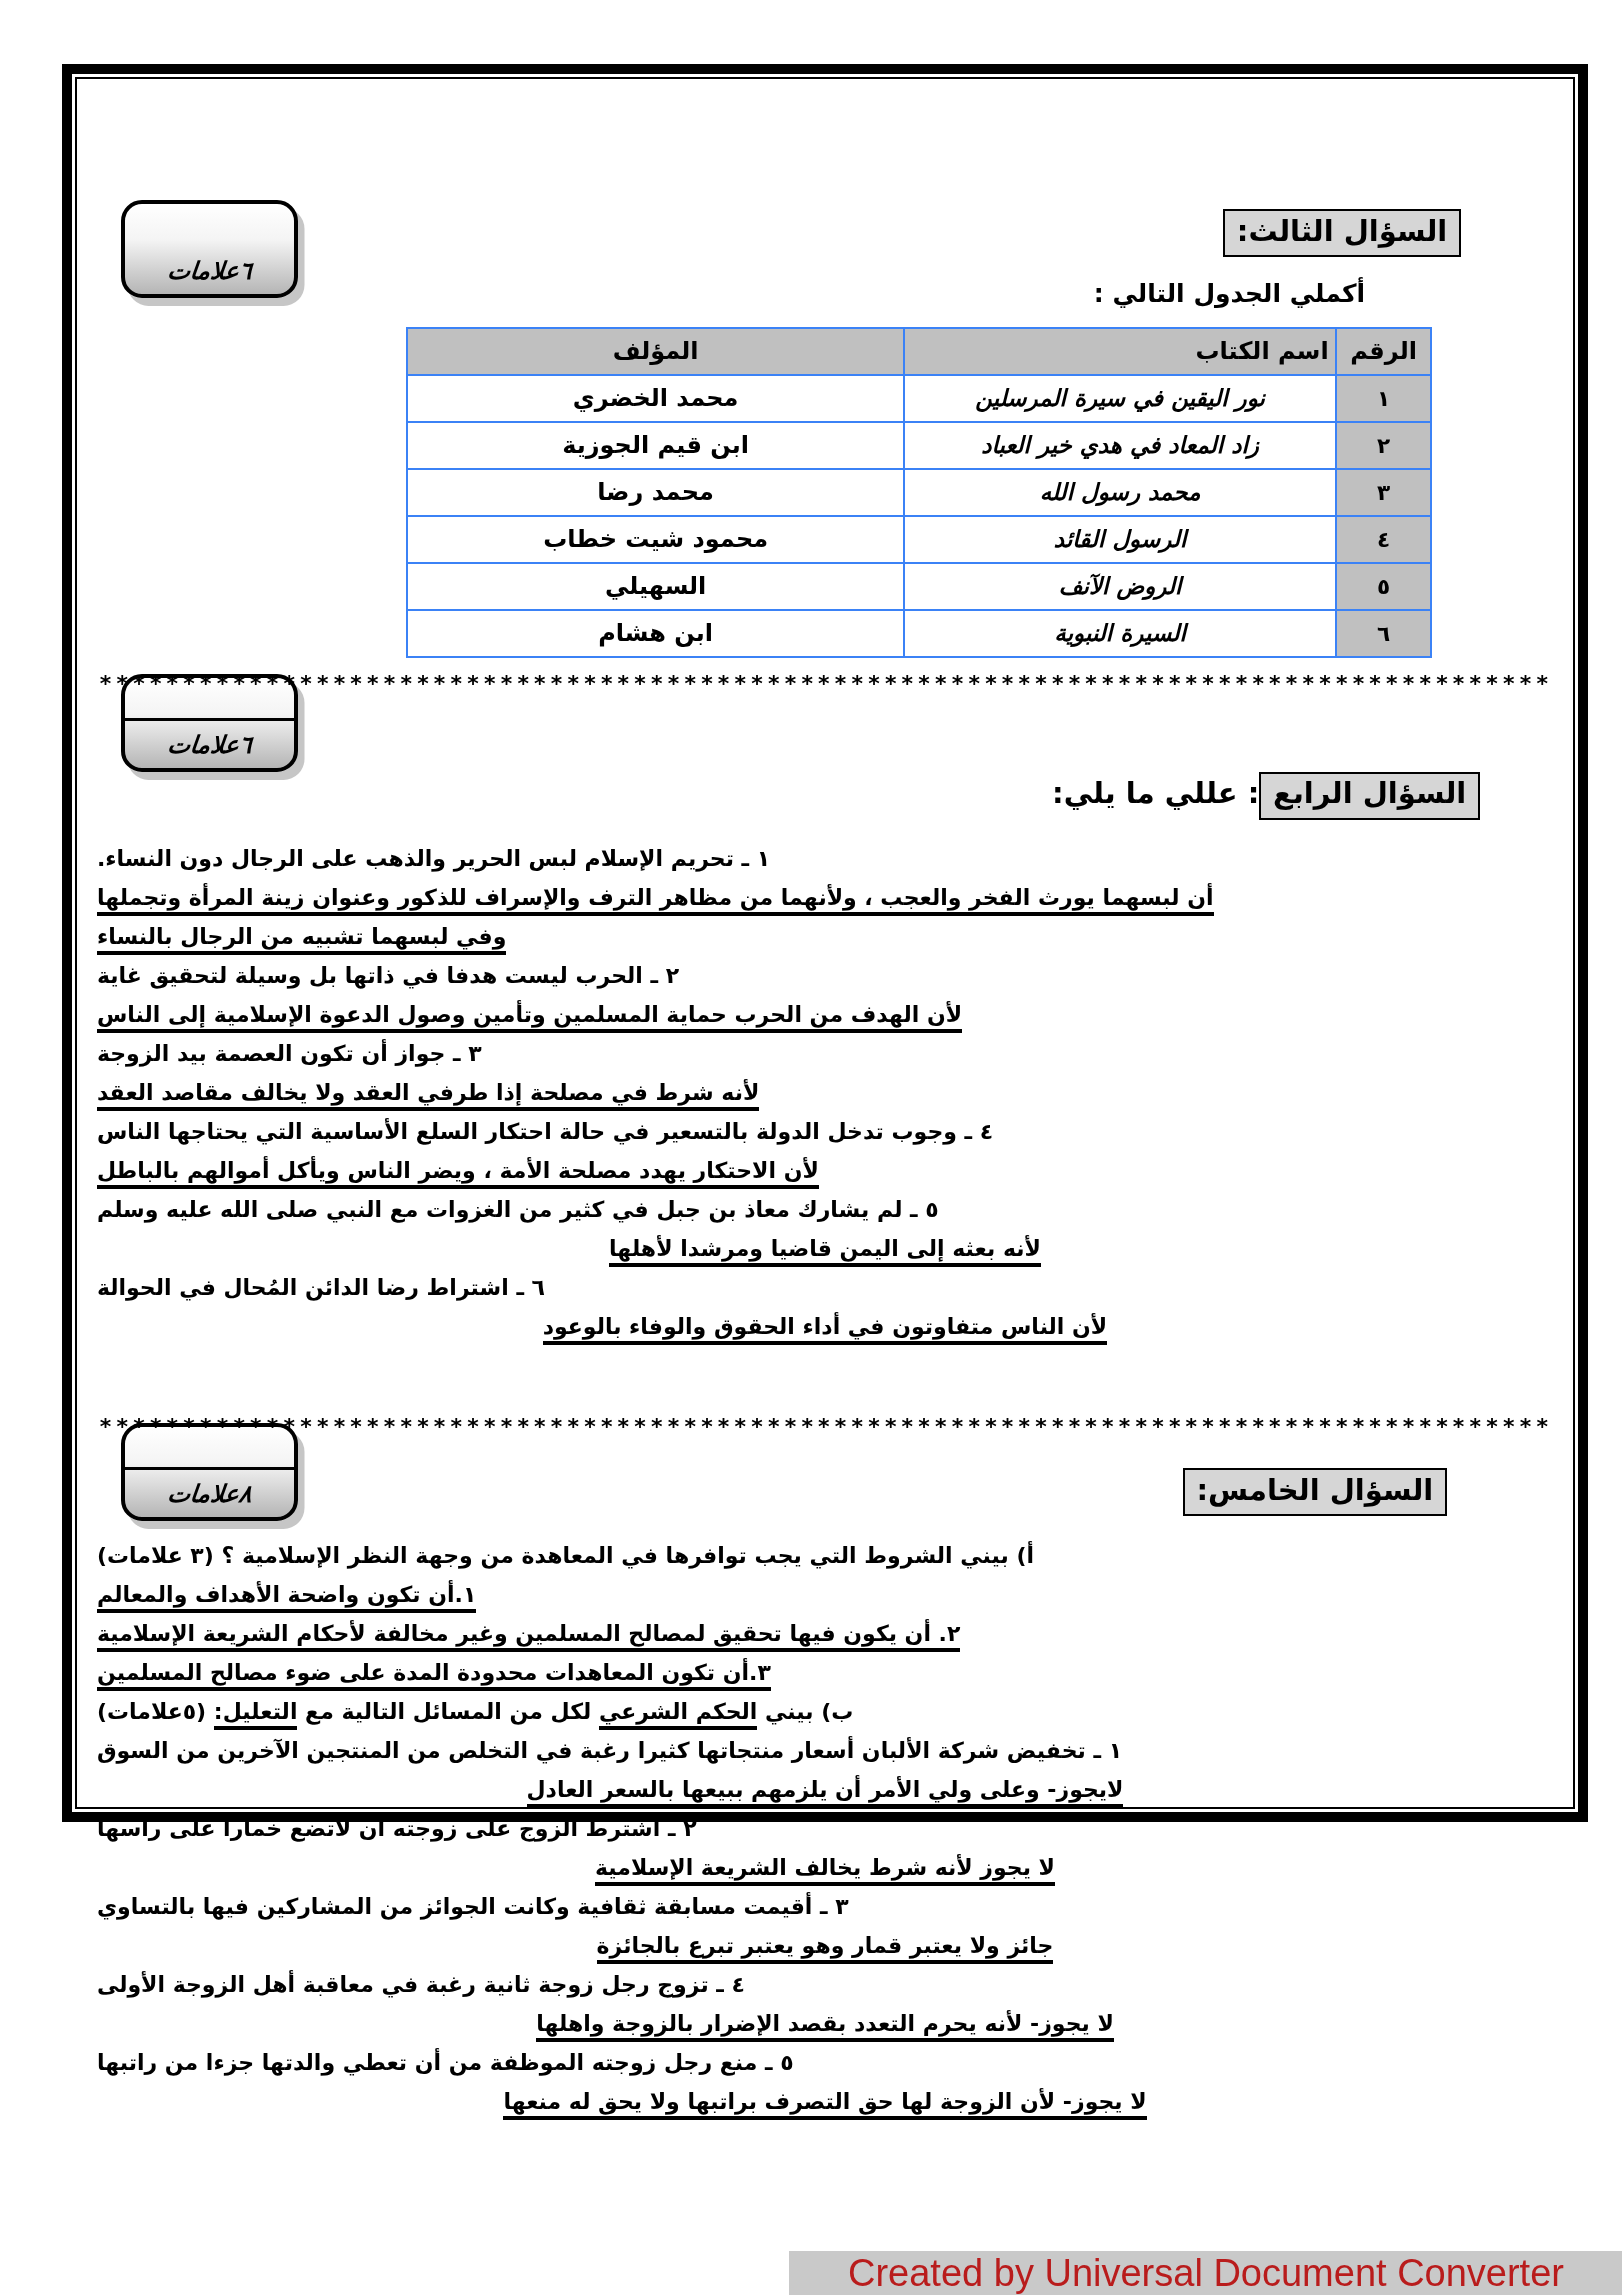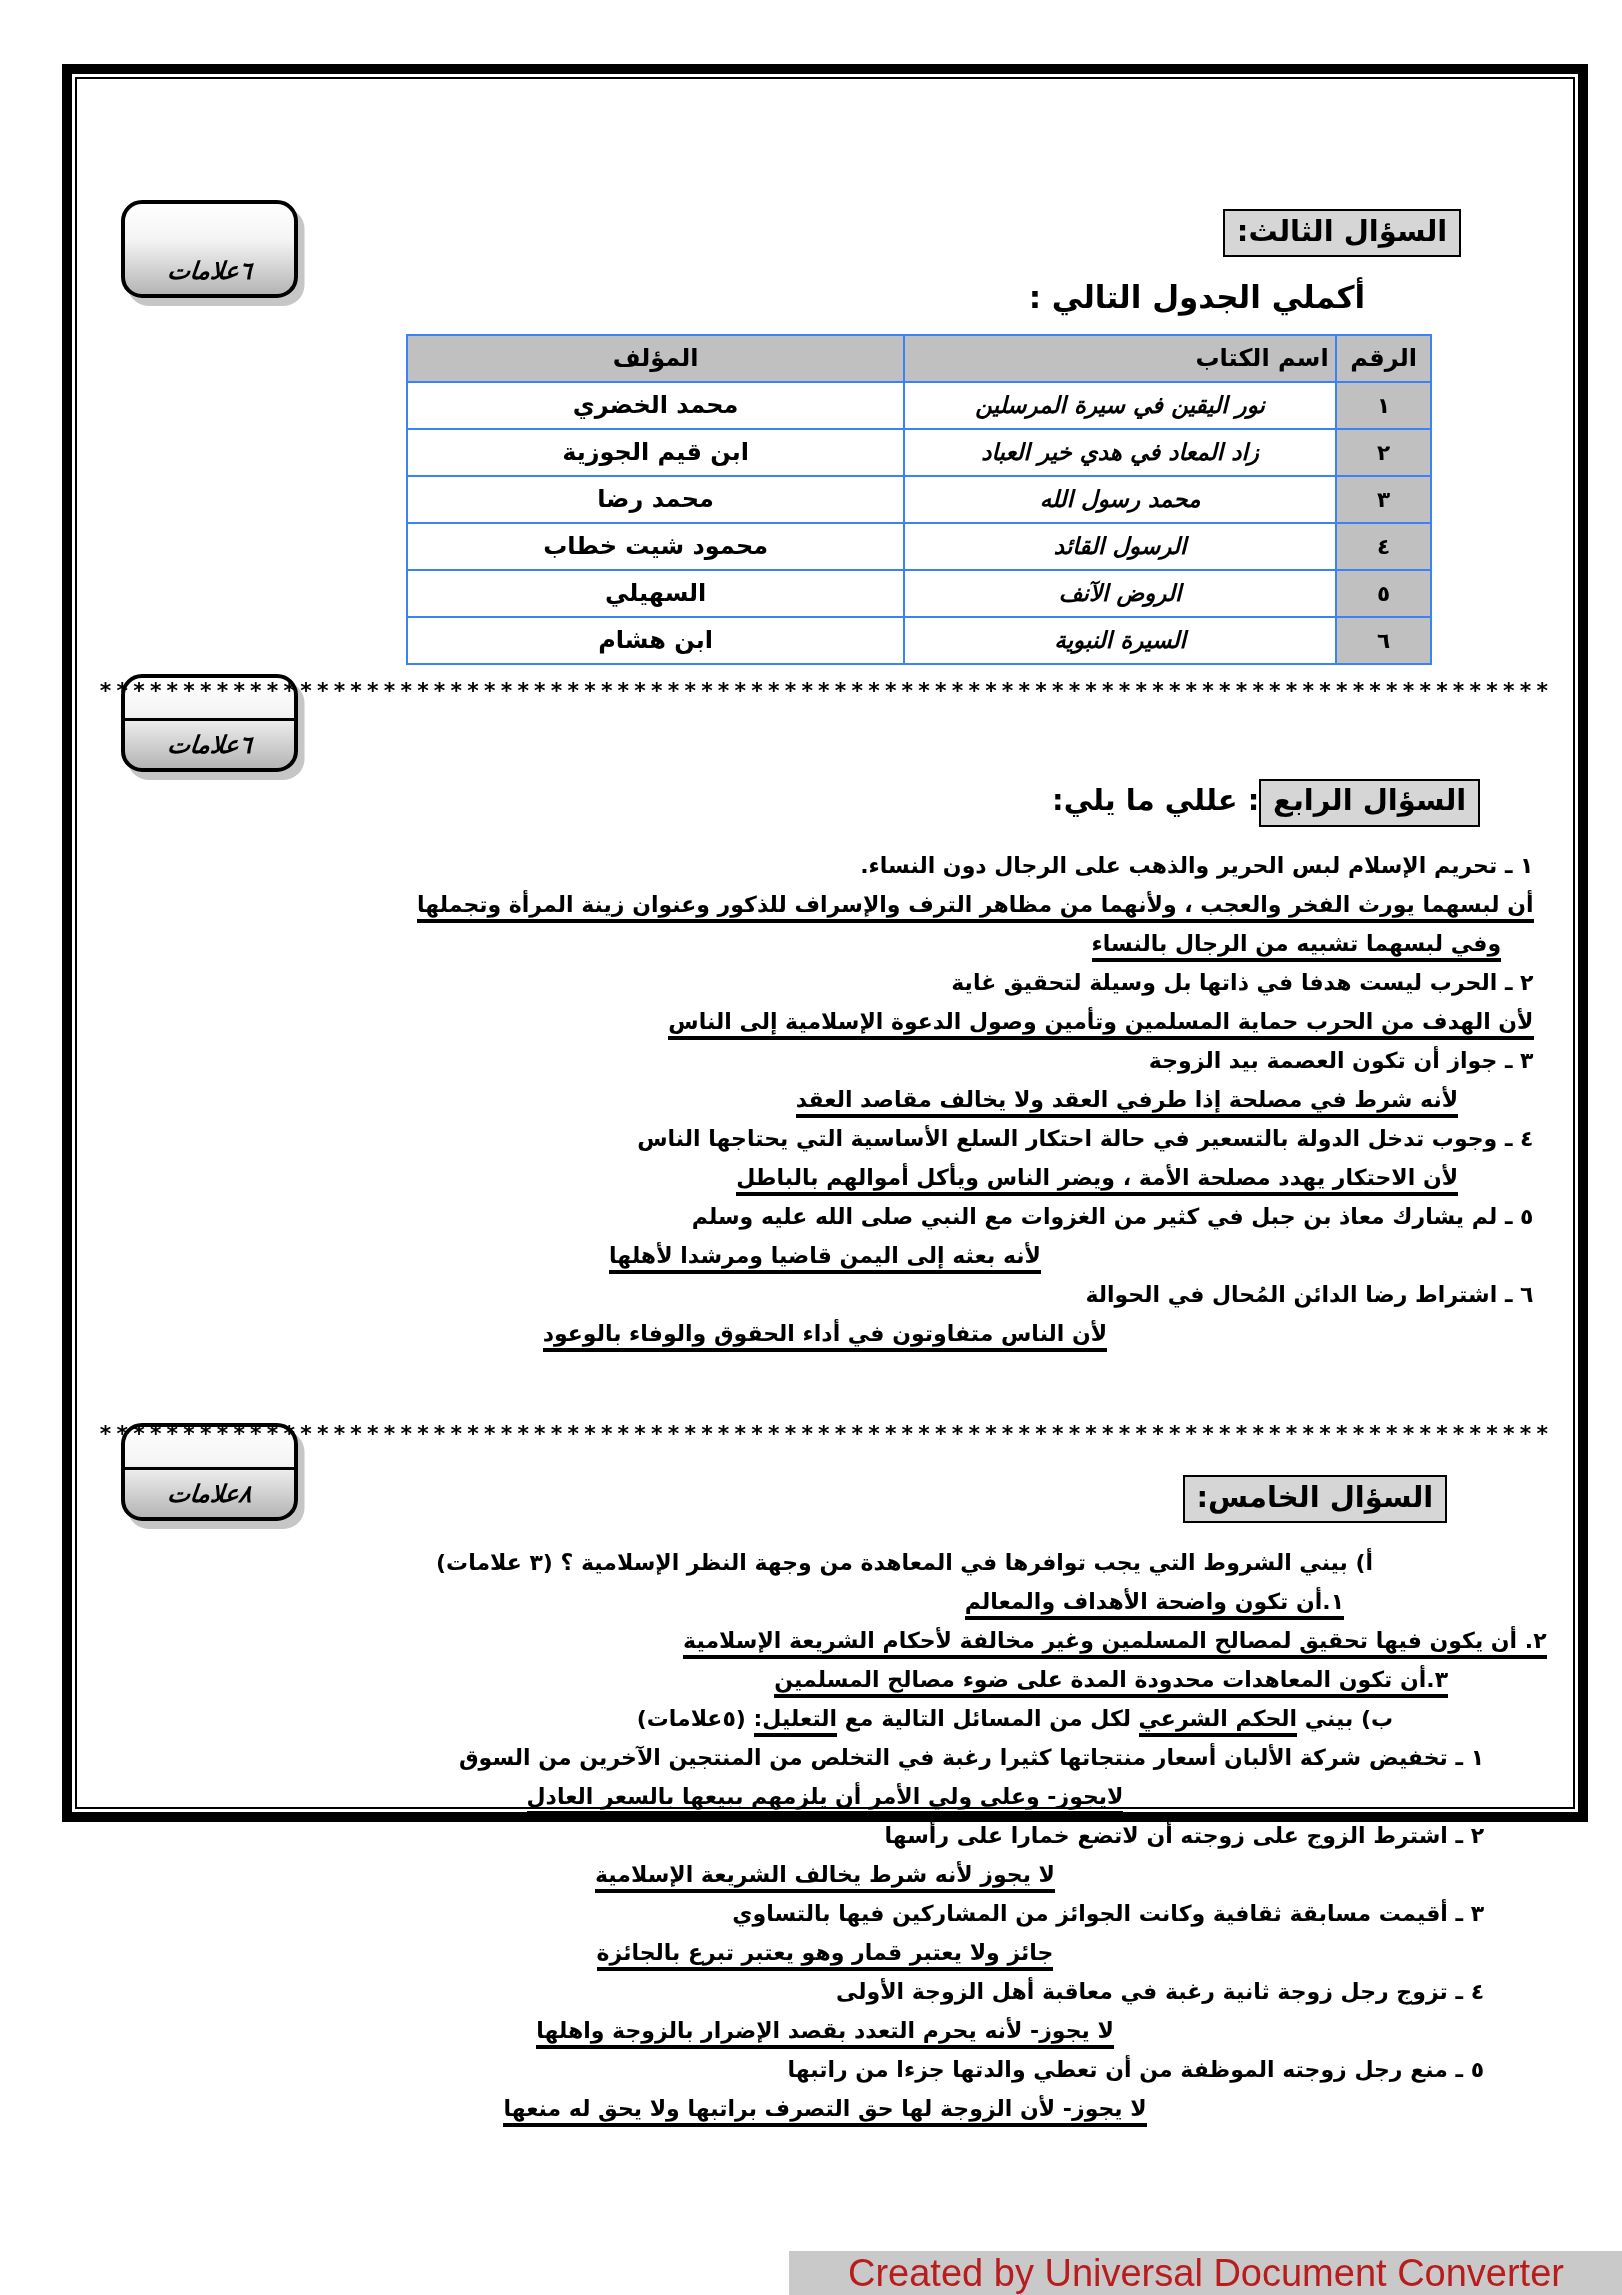--- a/index.html
+++ b/index.html
@@ -39,21 +39,21 @@
   .title-row{white-space:nowrap;}
   .title-row.s3{margin-top:130px;padding-right:92px;}
   .title-row.s4{margin-top:76px;padding-right:73px;}
   .title-row.s5{margin-top:29px;padding-right:106px;}
   .title-box{
     display:inline-block;background:#d6d6d6;border:2.6px solid #000;
     font-size:29px;font-weight:bold;padding:1.3px 11.8px 6.5px;line-height:1.25;
   }
   .title-suffix{font-size:29px;font-weight:bold;}
   
-  .prompt{margin-top:22px;padding-right:188px;font-size:31px;font-weight:bold;}
+  .prompt{margin-top:22px;padding-right:188px;font-size:25px;font-weight:bold;}
   table.books{
     border-collapse:collapse;margin-top:18.3px;margin-right:121px;
     table-layout:fixed;width:1024px;
   }
   table.books th,table.books td{
     border:2px solid #3b82f6;height:43px;text-align:center;vertical-align:middle;
     font-weight:bold;overflow:hidden;
   }
   table.books thead th{background:#c0c0c0;font-size:24px;}
   table.books thead th.h-book{text-align:right;padding-right:6.5px;}
@@ -64,21 +64,21 @@
   
   .stars{
     margin-top:13px;font-size:22px;font-weight:bold;letter-spacing:5.2px;
     white-space:nowrap;overflow:hidden;text-align:center;
   }
   .stars.second{margin-top:68px;}
   
   .lines{margin-top:19.6px;}
   .line{font-size:22px;font-weight:bold;line-height:39px;white-space:nowrap;}
   .line.c{text-align:center;}
-  .line.r{text-align:right;}
+  .line.r{text-align:left;}
   .u{border-bottom:4.6px solid #000;padding-bottom:2px;}
   
   .watermark{
     position:absolute;left:789px;right:0;top:2251px;height:44px;
     background:#c9c9c9;color:#b91c1c;direction:ltr;
     font-family:"Liberation Sans",sans-serif;font-size:38px;
     display:flex;align-items:center;justify-content:center;white-space:nowrap;
   }
 </style>
 </head>

